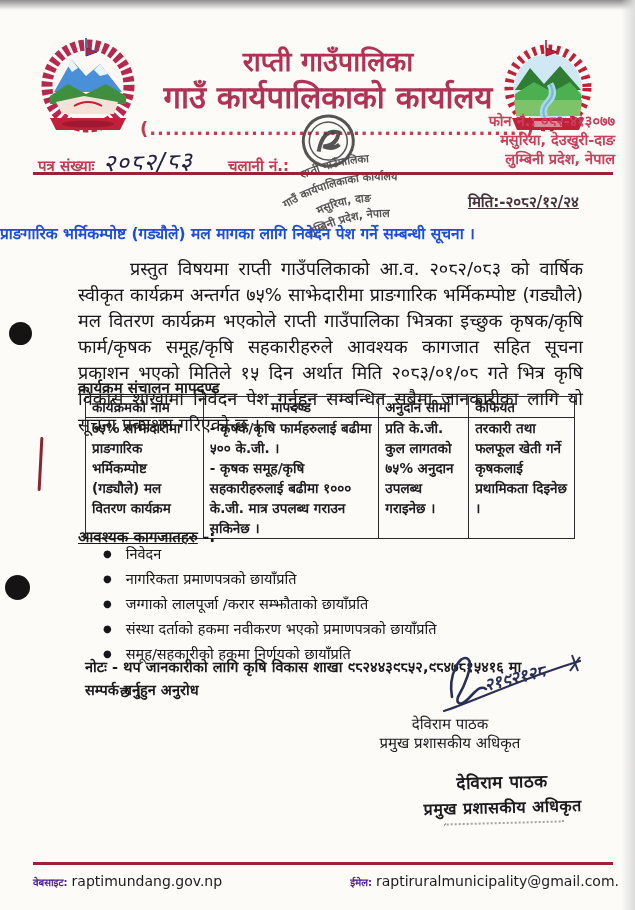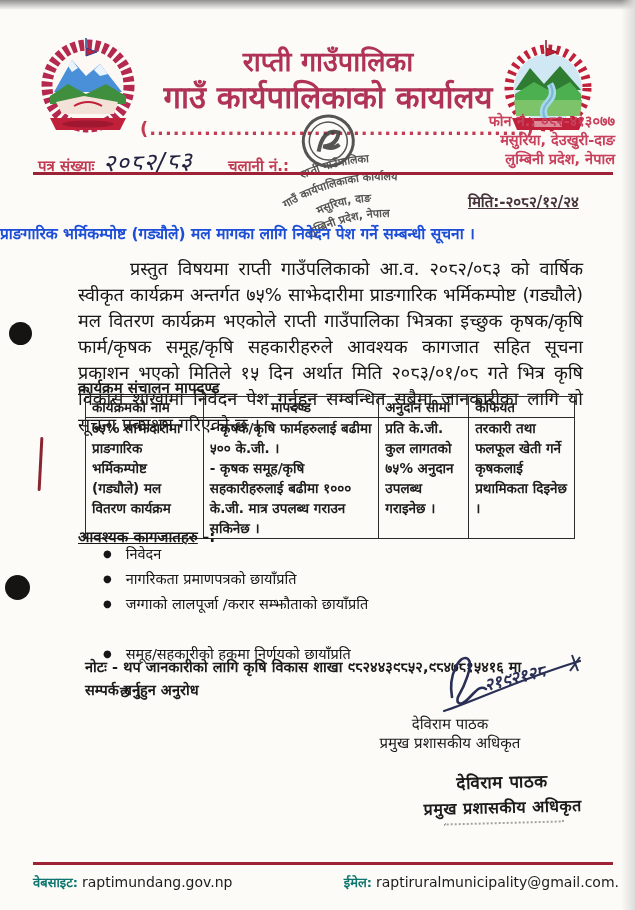--- a/index.html
+++ b/index.html
@@ -60,21 +60,21 @@
   .sig-name{left:355px;top:713px;width:190px;text-align:center;font-size:15px;font-weight:500;}
   .sig-title{left:330px;top:732px;width:240px;text-align:center;font-size:15px;font-weight:500;}
   .officer-stamp{left:395px;top:770px;width:215px;text-align:center;transform:rotate(-1.5deg);color:#1b1b1b;}
   .officer-stamp .n{font-size:17px;font-weight:800;letter-spacing:.5px;}
   .officer-stamp .t{font-size:16px;font-weight:800;letter-spacing:.5px;margin-top:3px;}
   .officer-stamp .dots{margin:4px auto 0;width:120px;border-bottom:2px dotted rgba(0,0,0,.35);}
   
   .footer-rule{left:33px;top:862px;width:580px;height:3px;background:#9e2235;}
   .footer-web{left:33px;top:873px;font-size:14px;}
   .footer-email{right:16px;top:873px;font-size:14px;}
-  .f-label{color:#0f766e;font-weight:bold;font-size:13px;margin-right:4px;}
+  .f-label{color:#4c1d95;font-weight:bold;font-size:10px;margin-right:4px;}
   .f-val{color:#1c1c1c;font-weight:400;text-align:center;}
   
   .punch{background:#161412;border-radius:50%;}
   .punch1{left:9px;top:322px;width:23px;height:23px;}
   .punch2{left:5px;top:575px;width:25px;height:25px;}
   .pen-mark{left:39px;top:437px;width:3px;height:54px;background:#8a2430;transform:rotate(3deg);border-radius:2px;}
 </style>
 </head>
 <body>
 
@@ -174,20 +174,21 @@
       </tr>
     </tbody>
   </table>
 
   <div class="abs docs-head">
     <span class="u">आवश्यक कागजातहरु</span><span> -:</span>
   </div>
   <div class="abs doc-item" style="top:543px">निवेदन</div>
   <div class="abs doc-item" style="top:568px">नागरिकता प्रमाणपत्रको छायाँप्रति</div>
   <div class="abs doc-item" style="top:593px">जग्गाको लालपूर्जा /करार सम्झौताको छायाँप्रति</div>
+  <div class="abs doc-item" style="top:618px">संस्था दर्ताको हकमा नवीकरण भएको प्रमाणपत्रको छायाँप्रति</div>
   <div class="abs doc-item" style="top:643px">समूह/सहकारीको हकमा निर्णयको छायाँप्रति</div>
 
   <div class="abs note">
     <span class="u">नोटः</span><span> - थप जानकारीको लागि कृषि विकास शाखा  ९८२४४३९८५२,९८४७८१५४१६ मा सम्पर्क गर्नुहुन अनुरोध</span>
   </div>
   <div class="abs note-cont">छ ।</div>
 
   <svg class="abs sig-svg" viewBox="0 0 160 80">
     <path d="M22,52 C 18,30 30,8 38,14 C 44,19 34,42 28,52 C 26,58 30,62 38,54 C 46,46 50,40 56,44" fill="none" stroke="#2a2f55" stroke-width="2.6" stroke-linecap="round"></path>
     <path d="M14,66 C 40,58 90,34 150,16" fill="none" stroke="#2a2f55" stroke-width="2.2" stroke-linecap="round"></path>

